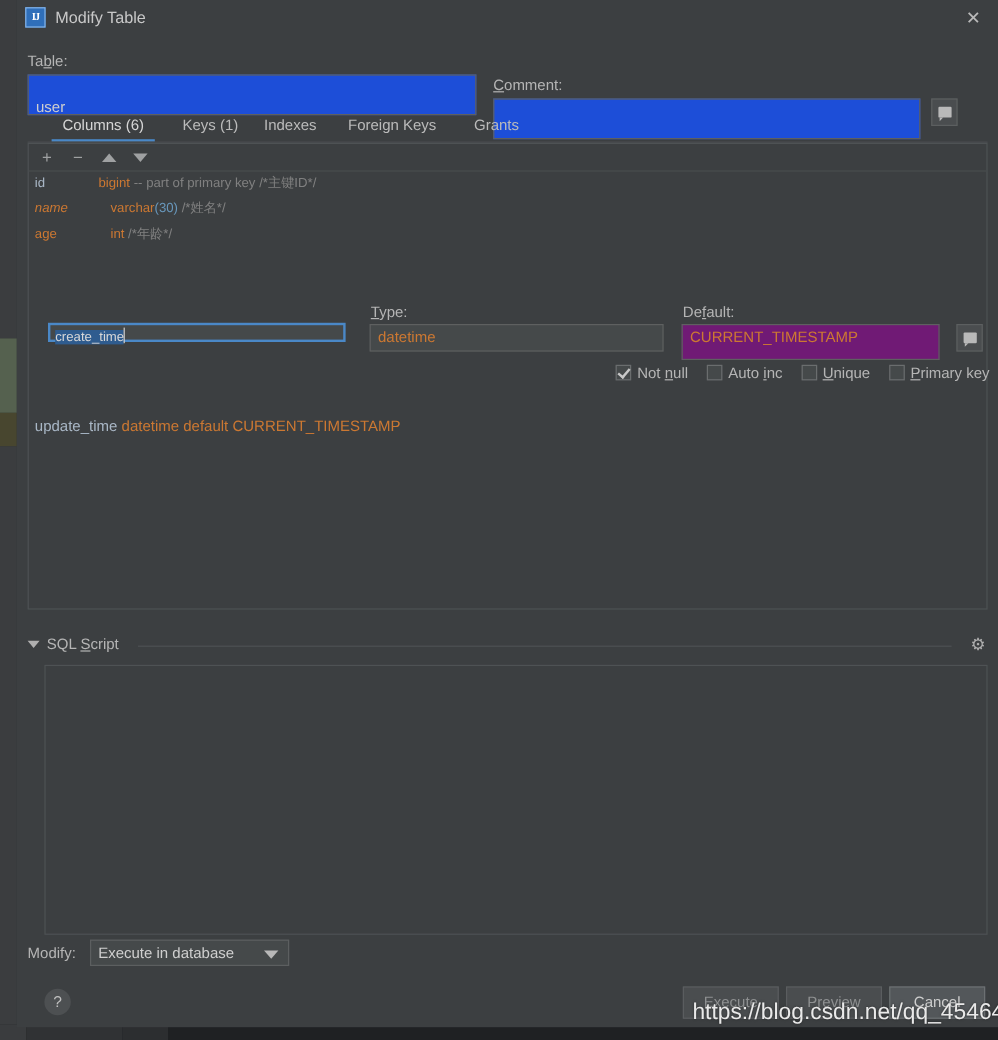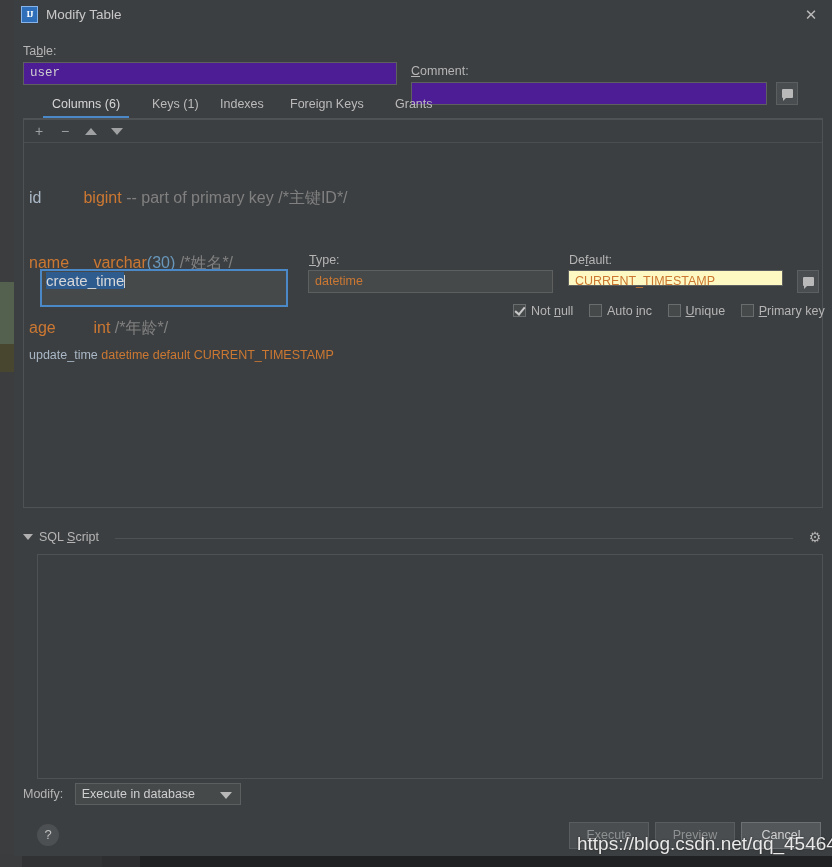--- a/index.html
+++ b/index.html
@@ -42,23 +42,23 @@
     color:#b9b9b9;font-size:15px;cursor:default;
   }
 
   
   .lbl{color:#b5b5b5;font-size:12.5px;}
   .u{text-decoration:underline;}
 
   .field-table{position:absolute;left:9px;top:44px;}
   .field-table .lbl{display:block;margin-bottom:4px;}
   .inp{
-    background:#4c1d95;border:1px solid #5e6060;box-sizing:border-box;
-    color:#cfcfcf;font-size:12.5px;padding:0 6px;line-height:21px;height:23px;
-    font-family:Liberation Mono, monospace;
+    background:#1d4ed8;border:1px solid #5e6060;box-sizing:border-box;
+    color:#cfcfcf;font-size:12.5px;padding:16px 6px;line-height:21px;height:23px;
+    font-family:Liberation Sans, sans-serif;
   }
   #table-input{width:374px;}
 
   .field-comment{position:absolute;left:397px;top:44px;margin-top:20px;}
   #comment-input{width:356px;position:relative;}
   .sq-btn{
     width:22px;height:23px;background:#4a4d4f;border:1px solid #5c5f60;box-sizing:border-box;
     display:inline-flex;align-items:center;justify-content:center;vertical-align:top;margin-left:6px;
   }
   .bubble{width:11px;height:9px;background:#b9b9b9;position:relative;border-radius:1px;}
@@ -78,48 +78,48 @@
     position:absolute;left:9px;top:119px;width:800px;height:389px;
     background:#3c3f41;border:1px solid #4e5254;box-sizing:border-box;
   }
   .coltoolbar{height:22px;border-bottom:1px solid #4a4d4f;position:relative;}
   .tbtn{position:absolute;top:0;width:26px;height:22px;display:flex;align-items:center;justify-content:center;color:#9fa1a2;font-size:14px;}
   .tri{width:0;height:0;}
   .tri.up{border-left:6px solid transparent;border-right:6px solid transparent;border-bottom:7px solid #9fa1a2;}
   .tri.down{border-left:6px solid transparent;border-right:6px solid transparent;border-top:7px solid #9fa1a2;}
 
   .collist{position:absolute;left:0;top:23px;width:100%;}
-  .colrow{height:21px;line-height:21px;padding-left:5px;white-space:nowrap;font-size:16px;margin-top:44px;}
+  .colrow{height:21px;line-height:21px;padding-left:5px;white-space:nowrap;font-size:11px;}
   .cname{display:inline-block;color:#cc7832;}
   .cname.plain{color:#a9b7c6;}
   .ctype{color:#cc7832;}
   .cnum{color:#6897bb;}
   .ccom{color:#808080;}
 
   
   .editor{position:absolute;left:0;top:110px;width:100%;}
   .ed-lbl{position:absolute;font-size:12.5px;color:#b5b5b5;}
   .ed-name-lbl{left:17px;top:0;margin-top:18px;}
   .ed-type-lbl{left:285px;top:0;text-align:center;}
   .ed-def-lbl{left:545px;top:0;}
   #name-input{
-    position:absolute;left:16px;top:16px;width:248px;height:38px;
+    position:absolute;left:16px;top:16px;width:248px;height:16px;
     background:#45494a;border:2px solid #4a88c7;box-sizing:border-box;
-    line-height:20px;padding:0 4px;color:#cfcfcf;font-size:15px;
+    line-height:20px;padding:0 4px;color:#cfcfcf;font-size:11px;
   }
   #name-input .sel{background:#2f5c8f;color:#d8d8d8;}
   #name-input .caret{display:inline-block;width:1px;height:13px;background:#d0d0d0;vertical-align:-2px;}
   #type-input{
     position:absolute;left:284px;top:17px;width:245px;height:23px;
     background:#45494a;border:1px solid #5e6060;box-sizing:border-box;
     line-height:21px;padding:0 6px;color:#cc7832;font-size:12.5px;
   }
   #default-input{
-    position:absolute;left:544px;top:17px;width:215px;height:16px;
-    background:#fef9c3;border:1px solid #5e6060;box-sizing:border-box;
+    position:absolute;left:544px;top:17px;width:215px;height:30px;
+    background:#701a75;border:1px solid #5e6060;box-sizing:border-box;
     line-height:21px;padding:0 6px;color:#cc7832;font-size:12.5px;
   }
   .def-btn{position:absolute;left:767px;top:17px;}
 
   .flags{position:absolute;left:489px;top:51px;white-space:nowrap;}
   .flag{display:inline-block;margin-right:12px;font-size:12.5px;color:#b5b5b5;}
   .cbx{
     display:inline-block;width:13px;height:13px;background:#45494a;border:1px solid #6a6d6e;
     box-sizing:border-box;vertical-align:-2px;margin-right:5px;position:relative;
   }
@@ -235,21 +235,21 @@
     <div class="collist">
 
       <div class="colrow">
         <span class="cname plain" style="width: 50px; display: inline-block;">id</span>
         <span class="ctype">bigint</span>
         <span class="ccom">-- part of primary key</span>
         <span class="ccom">/*主键ID*/</span>
       </div>
 
       <div class="colrow">
-        <span class="cname" style="width: 60px; display: inline-block;">name</span>
+        <span class="cname" style="width: 60px; display: inline-block; font-style: italic;">name</span>
         <span class="ctype">varchar</span><span class="cnum">(30)</span>
         <span class="ccom">/*姓名*/</span>
       </div>
 
       <div class="colrow">
         <span class="cname" style="width: 60px; display: inline-block;">age</span>
         <span class="ctype">int</span><span class="cnum"></span>
         <span class="ccom">/*年龄*/</span>
       </div>
 

